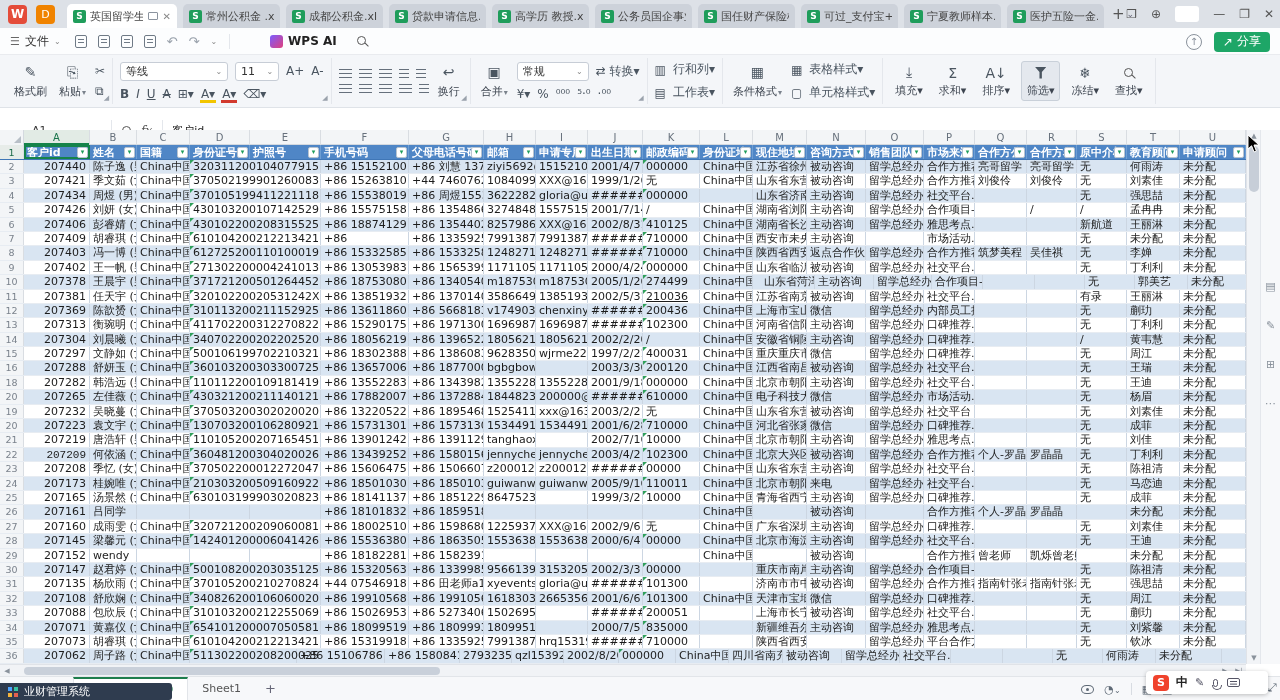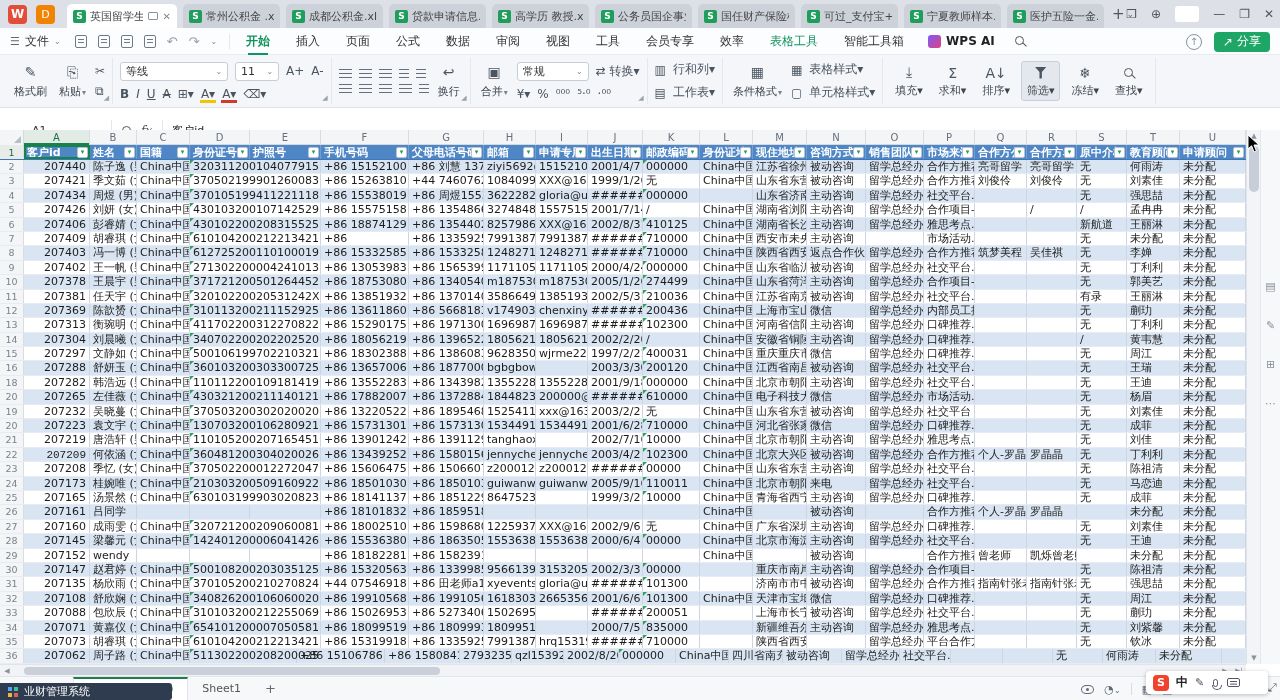--- a/index.html
+++ b/index.html
@@ -213,34 +213,20 @@
   </div>
   <div class="qicons">
     <span class="mdoc"></span>
     <span class="mdoc"></span>
     <span class="mdoc"></span>
     <span class="mdoc"></span>
     <span class="uicon">↶</span>
     <span class="uicon">↷</span>
     <span class="ddv">⌄</span>
   </div>
-  <div class="menus">
-      <div class="menu mact">开始</div>
-      <div class="menu">插入</div>
-      <div class="menu">页面</div>
-      <div class="menu">公式</div>
-      <div class="menu">数据</div>
-      <div class="menu">审阅</div>
-      <div class="menu">视图</div>
-      <div class="menu">工具</div>
-      <div class="menu">会员专享</div>
-      <div class="menu">效率</div>
-      <div class="menu mgreen">表格工具</div>
-      <div class="menu">智能工具箱</div>
-    </div>
   <div class="aibox">
     <span class="aiicon"></span>
     <span>WPS AI</span>
   </div>
   <div class="msearch"><span class="lens"></span></div>
   <div class="mb-right">
     <span class="upcirc">↑</span>
     <span class="sharebtn">
         <span>↗</span>
         <span>分享</span>
@@ -663,21 +649,21 @@
       <div class="dc" style="width: 53px;"><span>China中国</span></div>
       <div class="dc ovf tri" style="width: 60px;"><span>371721200501264452</span></div>
       <div class="dc" style="width: 71px;"></div>
       <div class="dc" style="width: 88px;"><span>+86 18753080</span></div>
       <div class="dc" style="width: 75px;"><span>+86 1340540988</span></div>
       <div class="dc" style="width: 52px;"><span>m1875308</span></div>
       <div class="dc" style="width: 52px;"><span>m1875308</span></div>
       <div class="dc ralign" style="width: 55px;"><span>2005/1/26</span></div>
       <div class="dc tri" style="width: 57px;"><span>274499</span></div>
       <div class="dc" style="width: 53px;"><span>China中国</span></div>
-      <div class="dc" style="width: 54px;"><span>山东省菏泽</span></div>
+      <div class="dc" style="width: 54px; margin-left: 8px;"><span>山东省菏泽</span></div>
       <div class="dc" style="width: 59px;"><span>主动咨询</span></div>
       <div class="dc" style="width: 58px;"><span>留学总经办</span></div>
       <div class="dc" style="width: 51px;"><span>合作项目-丁</span></div>
       <div class="dc" style="width: 52px;"></div>
       <div class="dc" style="width: 50px;"></div>
       <div class="dc" style="width: 50px;"><span>无</span></div>
       <div class="dc" style="width: 53px;"><span>郭美艺</span></div>
       <div class="dc" style="width: 66px;"><span>未分配</span></div>
     </div>
     <div class="grow">
@@ -685,21 +671,21 @@
       <div class="dc ralign" style="width: 66px;"><span>207381</span></div>
       <div class="dc" style="width: 47px;"><span>任天宇 (女</span></div>
       <div class="dc" style="width: 53px;"><span>China中国</span></div>
       <div class="dc ovf tri" style="width: 60px;"><span>32010220020531242X</span></div>
       <div class="dc" style="width: 71px;"></div>
       <div class="dc" style="width: 88px;"><span>+86 13851932</span></div>
       <div class="dc" style="width: 75px;"><span>+86 1370140948</span></div>
       <div class="dc" style="width: 52px;"><span>358664913</span></div>
       <div class="dc" style="width: 52px;"><span>138519326</span></div>
       <div class="dc ralign" style="width: 55px;"><span>2002/5/31</span></div>
-      <div class="dc tri" style="width: 57px;"><span>210036</span></div>
+      <div class="dc tri" style="width: 57px; text-decoration: underline;"><span>210036</span></div>
       <div class="dc" style="width: 53px;"><span>China中国</span></div>
       <div class="dc" style="width: 54px;"><span>江苏省南京</span></div>
       <div class="dc" style="width: 59px;"><span>被动咨询</span></div>
       <div class="dc" style="width: 58px;"><span>留学总经办</span></div>
       <div class="dc" style="width: 51px;"><span>社交平台./</span></div>
       <div class="dc" style="width: 52px;"></div>
       <div class="dc" style="width: 50px;"></div>
       <div class="dc" style="width: 50px;"><span>有录</span></div>
       <div class="dc" style="width: 53px;"><span>王丽淋</span></div>
       <div class="dc" style="width: 66px;"><span>未分配</span></div>

